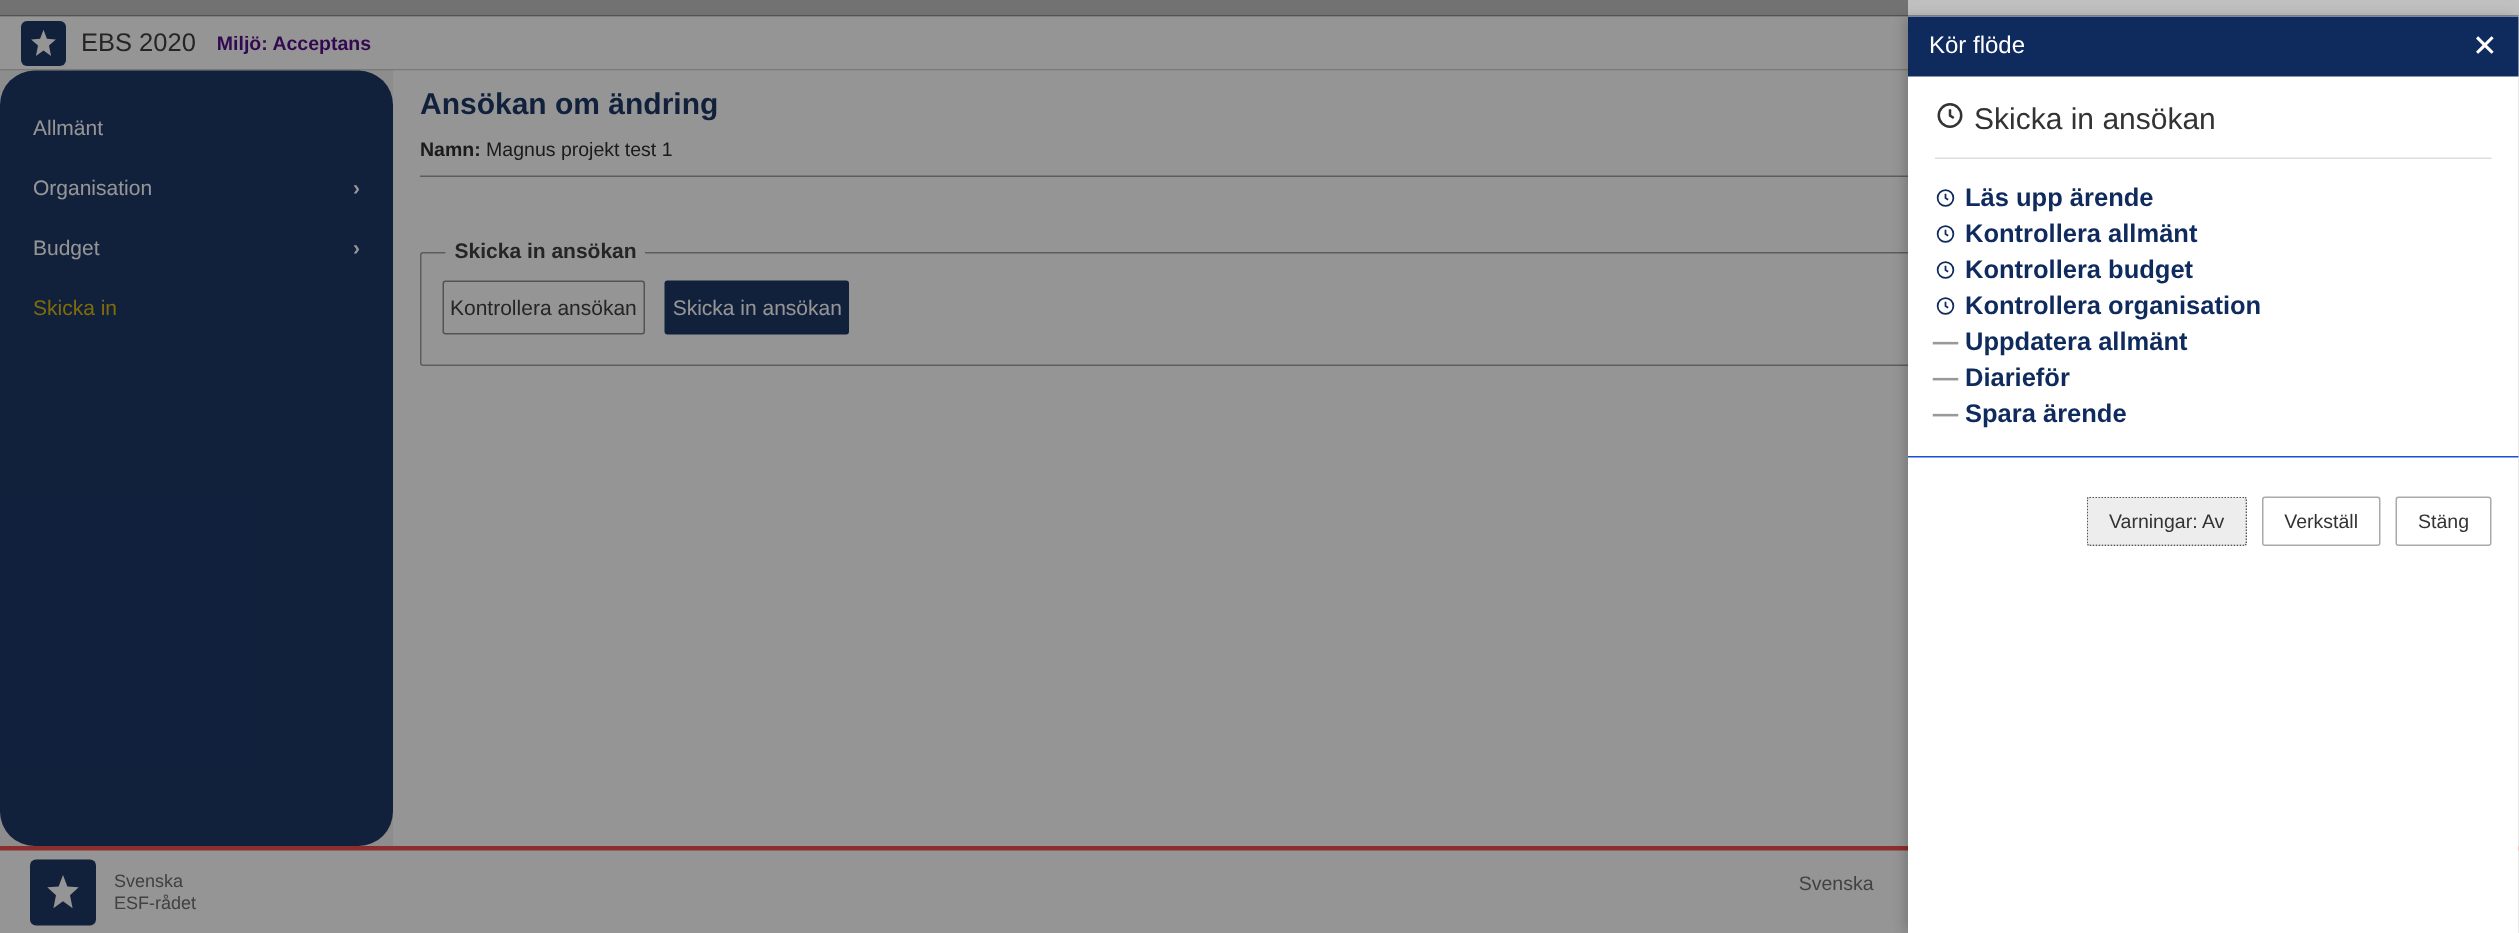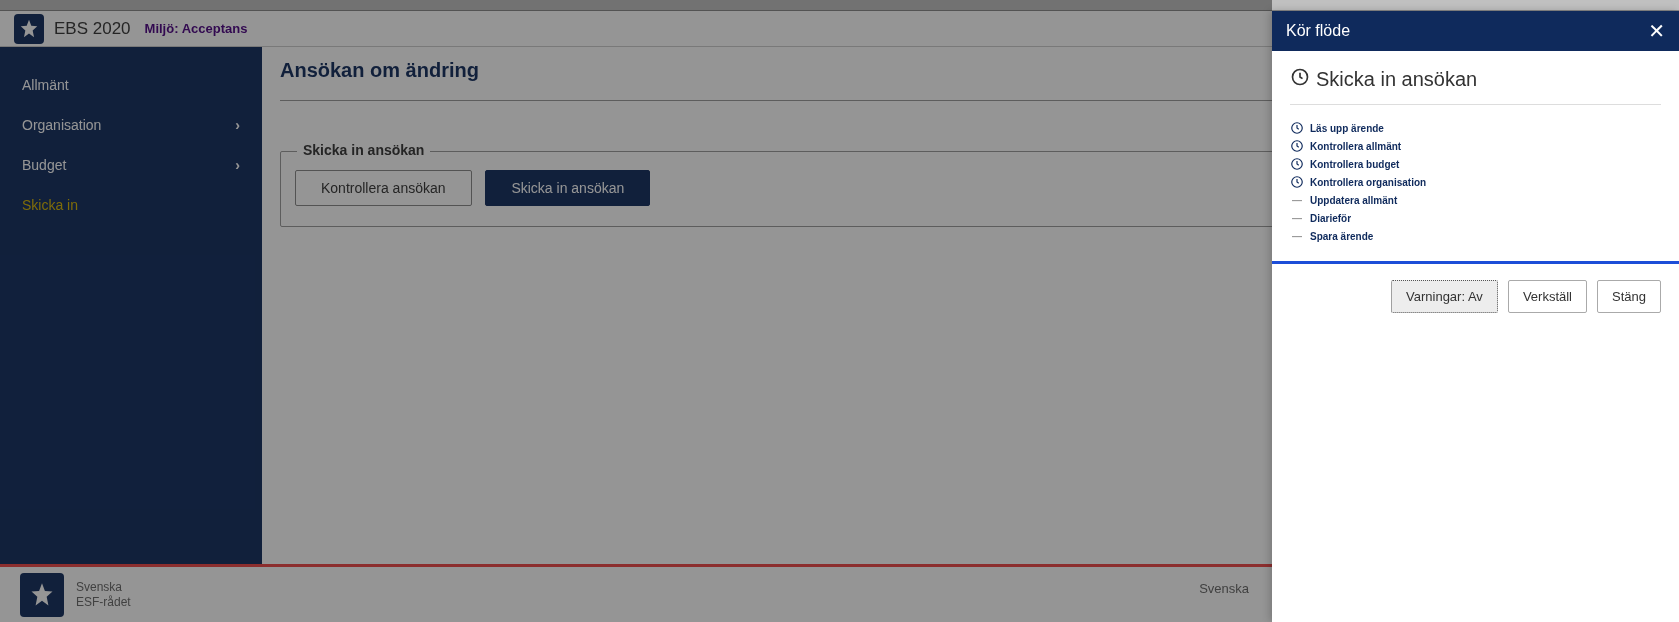--- a/index.html
+++ b/index.html
@@ -15,59 +15,59 @@
     .header { height: 36px; background: #fff; display: flex; align-items: center; padding-left: 14px; border-bottom: 1px solid #ccc; }
     .header .logo { width: 30px; height: 30px; background: #0f2a5c; border-radius: 4px; display:flex; align-items:center; justify-content:center; margin-right: 10px;}
     .header .logo svg { width:22px; height:22px; fill:#fff; }
     .header .app-title { font-size: 17px; color: #333; margin-right: 14px; }
     .header .env { font-size: 13px; font-weight: bold; color: #4b0082; }
 
     
     .body-row { flex: 1; display: flex; min-height:0; }
 
     
-    .sidebar { width: 262px; background: #0f2a5c; color: #fff; display:flex; flex-direction:column; }
+    .sidebar { width: 262px; background: #0f2a5c; color: #fff; display:flex; flex-direction:column;border-radius:23px; }
     .sidebar .spacer-top { height: 18px; }
     .sidebar .nav-item { padding: 12px 22px; font-size: 14px; display:flex; align-items:center; justify-content:space-between; cursor:pointer; }
     .sidebar .nav-item.active { color: #d6b400; }
     .chevron { font-weight:bold; }
 
     
     .main { flex:1; background:#fff; padding: 12px 18px 0 18px; display:flex; flex-direction:column; }
     .main h1 { color: #0f2a5c; font-size: 20px; font-weight:bold; margin-bottom: 10px; }
     .meta { font-size: 13px; color:#222; margin-bottom: 2px; }
     .meta b { font-weight: bold; }
     .hr { border: 0; border-top: 1px solid #999; margin-top: 8px; }
 
     .fieldset { margin-top: 50px; border: 1px solid #999; border-radius:2px; padding: 18px 14px 20px 14px; position:relative; }
     .fieldset .legend { position:absolute; top:-10px; left:16px; background:#fff; padding:0 6px; font-weight:bold; color:#333; font-size:14px; }
-    .btn { display:inline-block; padding: 9px 25px; font-size:14px; border:1px solid #888; background:#fff; color:#333; cursor:pointer; border-radius:2px; margin-right:10px; }
+    .btn { display:inline-block; padding: 9px 4px; font-size:14px; border:1px solid #888; background:#fff; color:#333; cursor:pointer; border-radius:2px; margin-right:10px; }
     .btn.primary { background:#0f2a5c; color:#fff; border-color:#0f2a5c; }
 
     
     .footer { height: 58px; background:#fff; border-top:3px solid #ef4444; display:flex; align-items:center; padding-left:20px; position:relative; }
     .footer .flogo { width:44px; height:44px; background:#0f2a5c; border-radius:4px; display:flex; align-items:center; justify-content:center; margin-right:12px;}
     .footer .flogo svg { width:28px; height:28px; fill:#fff;}
     .footer .ftext { font-size:12px; color:#666; line-height:1.2; }
     .footer .lang { position:absolute; right: 430px; top: 14px; font-size:13px; color:#666; }
 
     
     .dim { position:absolute; top:0; left:0; width:1272px; bottom:0; background: rgba(20,20,20,0.45); pointer-events:none; }
 
     
     .panel { position:absolute; top:11px; right:0; bottom:0; width:407px; background:#fff; display:flex; flex-direction:column; box-shadow:-2px 0 8px rgba(0,0,0,0.2); }
     .panel .p-header { height:40px; background:#0f2a5c; color:#fff; display:flex; align-items:center; justify-content:space-between; padding:0 14px; font-size:16px;}
     .panel .close { cursor:pointer; font-size:20px; line-height:1; }
     .panel .p-body { padding: 16px 18px; flex:0 0 auto; }
     .panel .p-title { font-size:20px; color:#333; display:flex; align-items:center; gap:6px; padding-bottom:12px; border-bottom:1px solid #ddd; margin-bottom:14px;}
     .panel .steps { list-style:none; }
-    .panel .steps li { display:flex; align-items:center; gap:6px; padding:2px 0; font-size:10px; font-weight:bold; color:#0f2a5c; white-space:nowrap;text-align:center;}
+    .panel .steps li { display:flex; align-items:center; gap:6px; padding:2px 0; font-size:17px; font-weight:bold; color:#0f2a5c; white-space:nowrap;text-align:center;}
     .panel .steps li .st-icon { width:14px; height:14px; display:inline-flex; align-items:center; justify-content:center; flex-shrink:0;}
     .panel .steps li.pending .dash { color:#999; font-weight:bold; }
-    .panel .p-actions { border-top:3px solid #1d4ed8; padding:16px 18px; display:flex; gap:10px; justify-content:flex-end; }
+    .panel .p-actions { border-top:1px solid #1d4ed8; padding:26px 18px; display:flex; gap:10px; justify-content:flex-end; }
     .panel .pbtn { padding:8px 14px; font-size:13px; background:#fff; border:1px solid #aaa; color:#333; cursor:pointer; border-radius:2px; }
     .panel .pbtn.warn { border:1px dotted #555; background:#ededed; }
 
     .clock-icon svg { width:16px; height:16px; }
     .p-title .clock-icon svg { width:20px; height:20px; }
   </style>
 </head>
 <body>
 
 <div class="browser-bar"></div>
@@ -97,20 +97,24 @@
         <span>Budget</span>
         <span class="chevron">›</span>
       </div>
       <div class="nav-item active">
         <span>Skicka in</span>
       </div>
     </div>
 
     <div class="main">
       <h1>Ansökan om ändring</h1>
+      <div class="meta">
+        <b>Namn:</b>
+        <span>Magnus projekt test 1</span>
+      </div>
       <hr class="hr">
 
       <div class="fieldset">
         <div class="legend">Skicka in ansökan</div>
         <button class="btn">Kontrollera ansökan</button>
         <button class="btn primary">Skicka in ansökan</button>
       </div>
     </div>
   </div>
 

